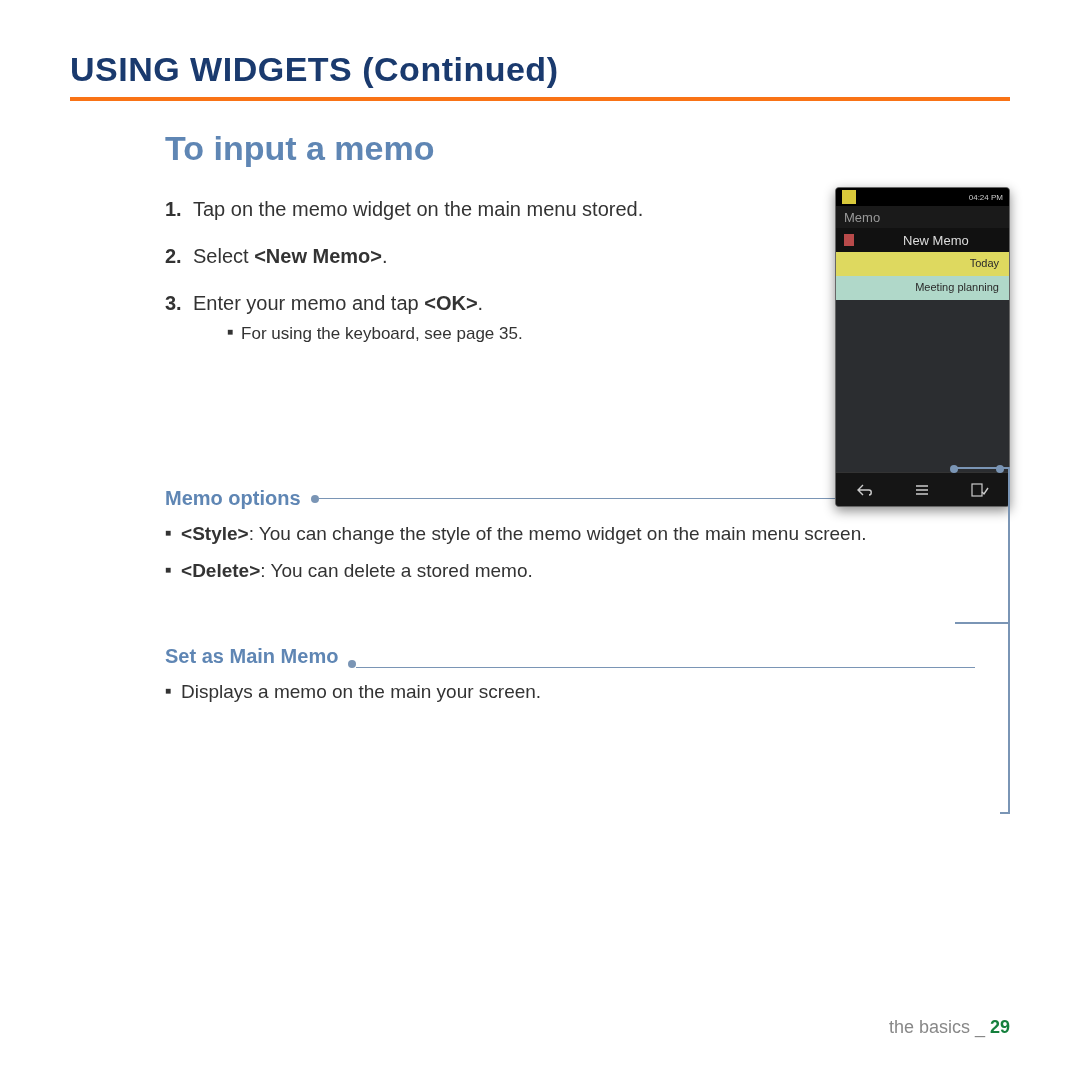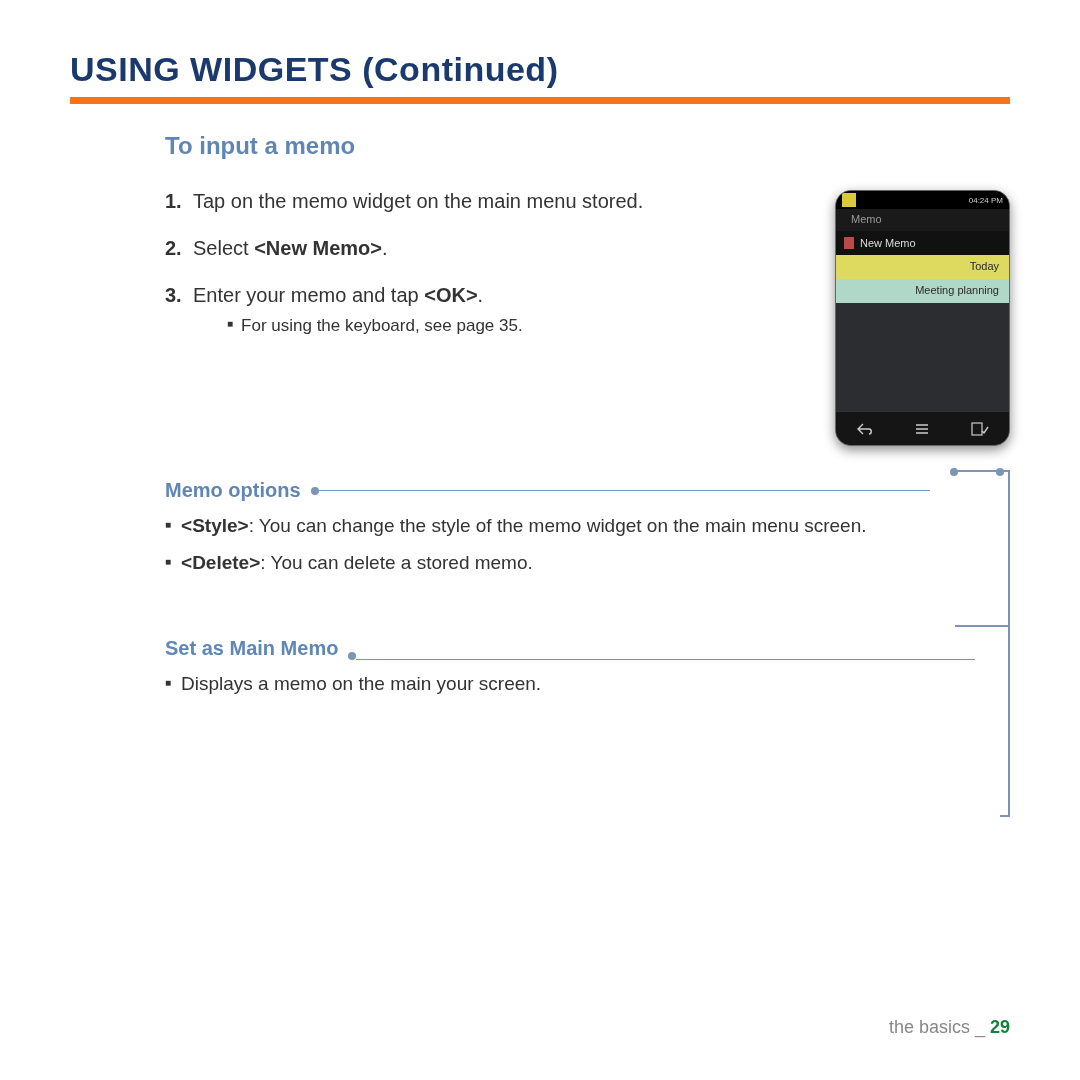--- a/index.html
+++ b/index.html
@@ -13,31 +13,31 @@
   }
   .page {
     padding: 50px 70px 40px 70px;
     position: relative;
     height: 100%;
   }
   .main-title {
     font-size: 34px;
     font-weight: bold;
     color: #1a3a6e;
-    border-bottom: 7px solid #f97316;
+    border-bottom: 4px solid #f97316;
     padding-bottom: 8px;
     margin-bottom: 28px;
     letter-spacing: 0.5px;
   }
   .content {
     padding-left: 95px;
     position: relative;
   }
   .sub-title {
-    font-size: 24px;
+    font-size: 34px;
     font-weight: bold;
     color: #5f86b4;
     margin-bottom: 26px;
   }
   .steps {
     font-size: 20px;
     color: #333;
     line-height: 1.55;
     width: 620px;
   }
@@ -96,23 +96,23 @@
   }
   .opt-item .sq { font-size: 10px; margin-right: 10px; line-height: 26px; }
   .opt-item .txt { flex: 1; }
 
   
   .phone {
     position: absolute;
     right: 0px;
     top: 58px;
     width: 175px;
-    height: 256px;
+    height: 320px;
     background: #2b2d30;
-    border-radius: 16px;
+    border-radius: 4px;
     box-shadow: 0 4px 12px rgba(0,0,0,0.45);
     overflow: hidden;
     border: 1px solid #666;
   }
   .phone-status {
     height: 18px;
     background: #000;
     display: flex;
     align-items: center;
     justify-content: space-between;
@@ -120,31 +120,32 @@
     color: #ccc;
     font-size: 8px;
   }
   .phone-status .sicon {
     width: 14px; height: 14px; background:#d9c93b;
   }
   .phone-header {
     height: 22px;
     background: #1a1a1a;
     color: #999;
-    font-size: 11px;
-    padding: 4px 15px;
+    font-size: 13px;
+    padding: 4px 8px;
   }
   .phone-newmemo {
     height: 24px;
     background: #111;
     color: #ddd;
-    font-size: 11px;
+    font-size: 13px;
     padding: 5px 8px;
     display: flex;
     align-items: center;
+    gap: 43px;
   }
   .phone-newmemo .nm-icon {
     width: 10px; height: 12px;
     background: #b84a4a;
     margin-right: 6px;
   }
   .memo-row {
     height: 24px;
     font-size: 11px;
     padding: 5px 10px;

